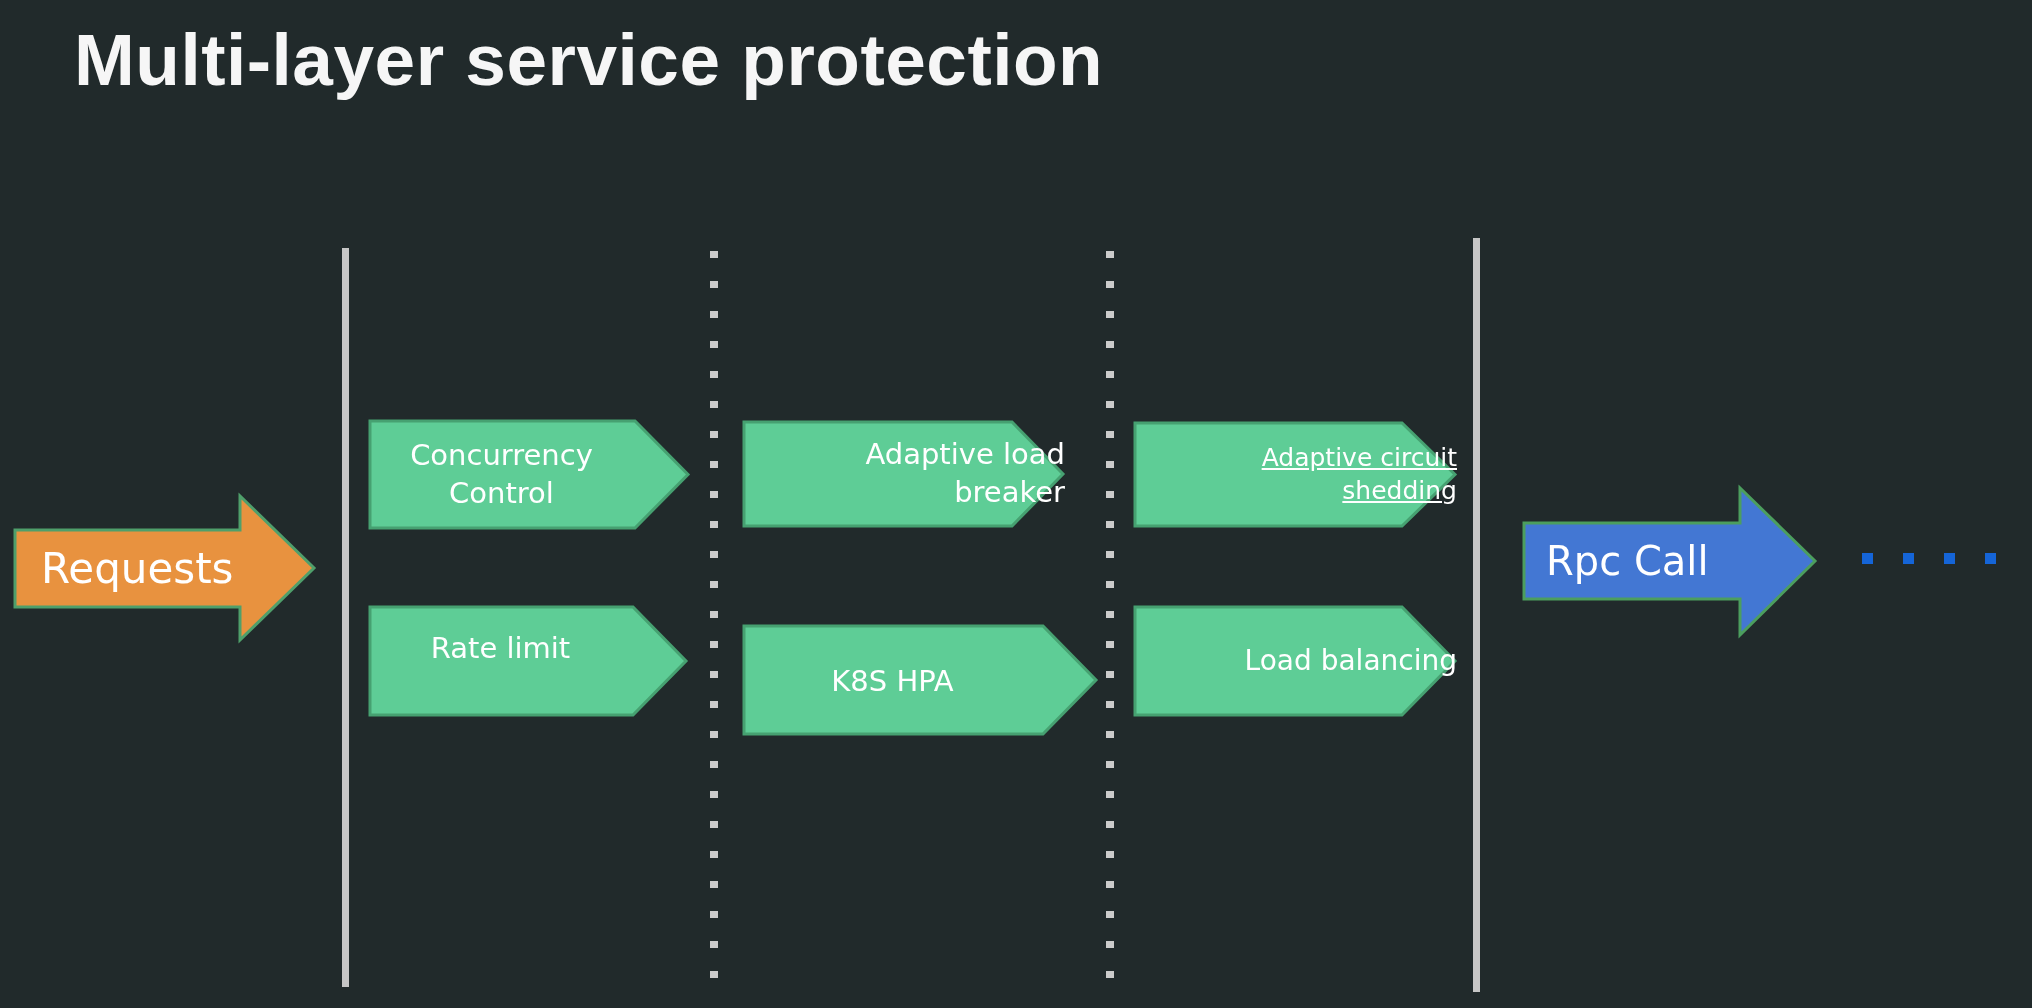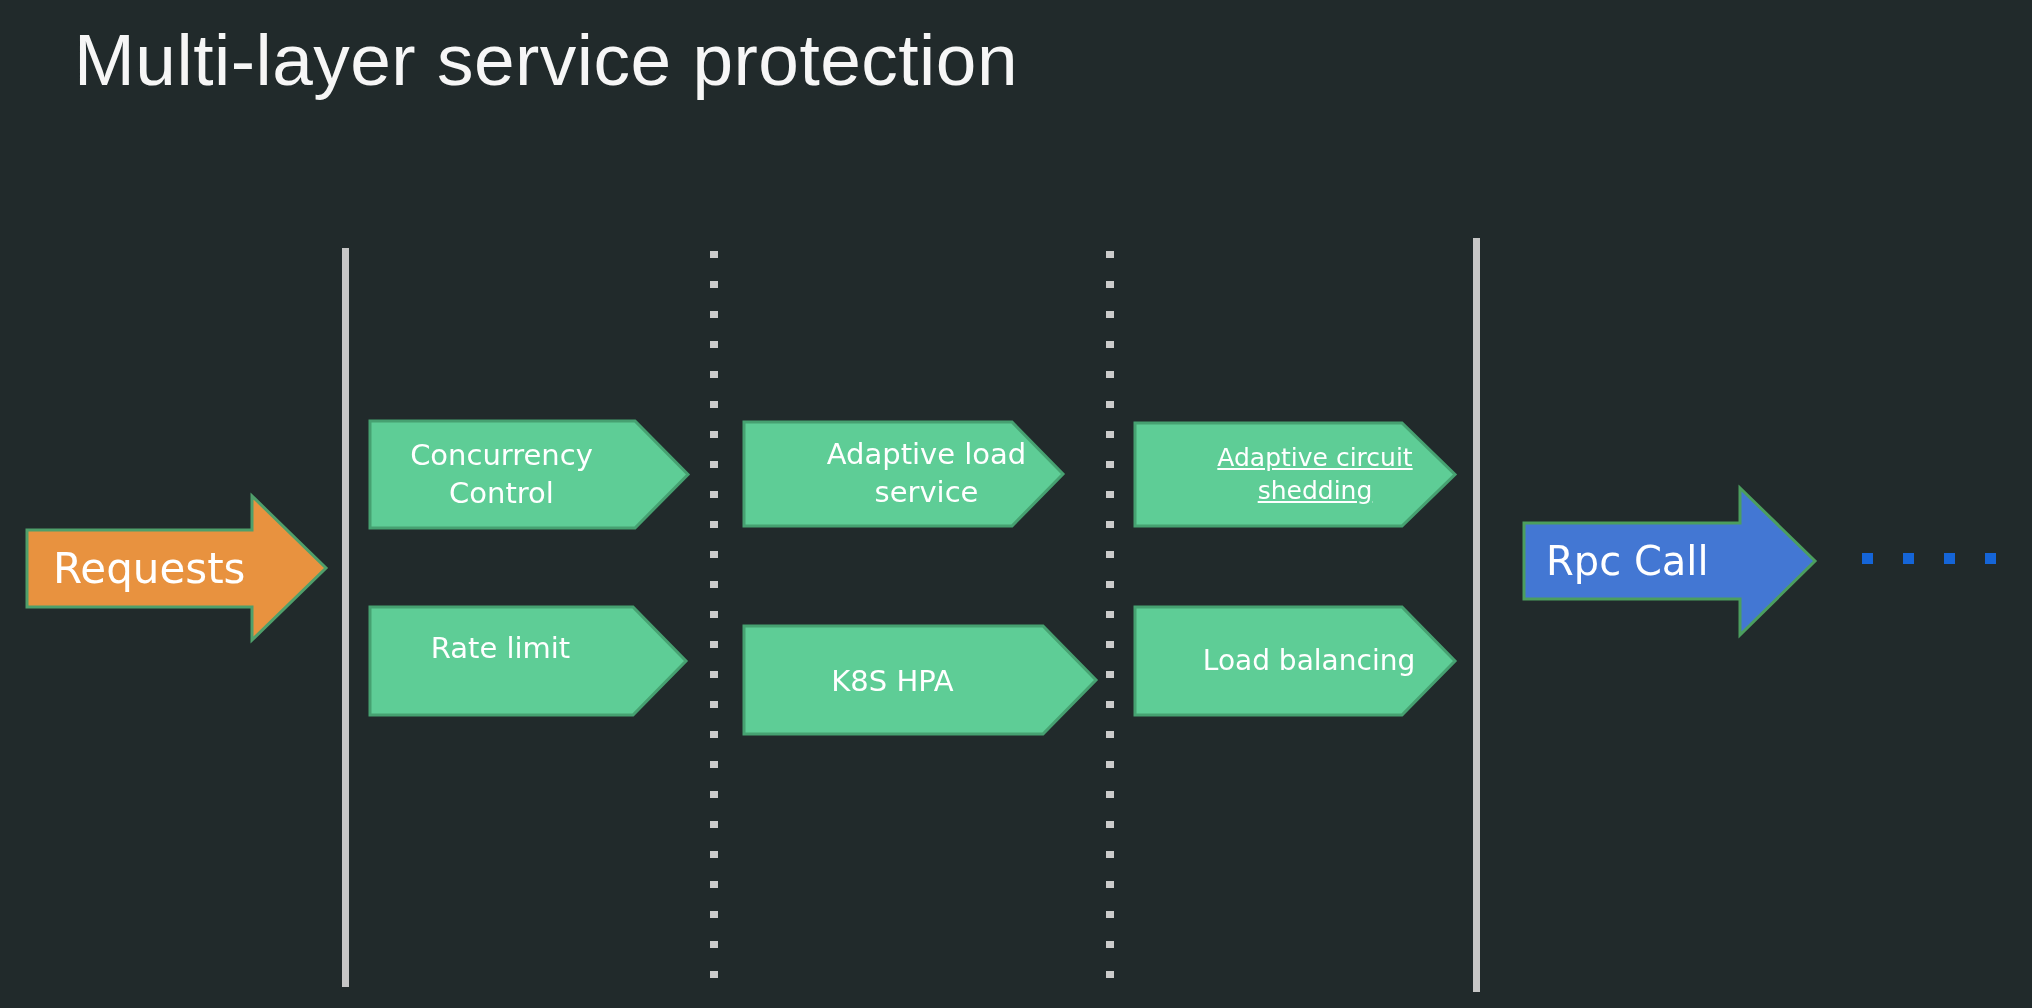--- a/index.html
+++ b/index.html
@@ -7,21 +7,21 @@
     width: 2032px; height: 1008px;
     position: relative; overflow: hidden;
     background: var(--background, #212A2B);
     font-family: "DejaVu Sans", sans-serif;
   }
 
   
   .slide-title {
     position: absolute; left: 74px; top: 18px;
     font-family: "Liberation Sans", sans-serif;
-    font-size: 73px; font-weight: 400; letter-spacing: 0.5px;
+    font-size: 73px; font-weight: 700; letter-spacing: 0.5px;
     color: var(--title-text, #F6F6F6);
     white-space: nowrap;
   }
 
   
   .boundary-solid {
     position: absolute; width: 7px;
     background: var(--boundary-solid, #C6C6C6);
   }
   #boundary-left  { left: 342px;  top: 248px; height: 739px; }
@@ -47,35 +47,35 @@
     stroke: var(--stage-border, #46A171);
     stroke-width: 3;
   }
   .stage-label {
     position: absolute; inset: 0;
     display: flex; flex-direction: column; justify-content: center;
     color: var(--stage-text, #FFFFFF);
     font-size: 29px; line-height: 1.3;
   }
   .stage-label.center { align-items: center; text-align: center; padding-right: 55px; }
-  .stage-label.left   { align-items: center; text-align: left; }
+  .stage-label.left   { align-items: flex-end; text-align: left; }
   .stage-label span { display: block; }
 
   #stage-concurrency    { left: 368px;  top: 419px; width: 322px; height: 111px; }
   #stage-adaptive-load  { left: 742px;  top: 420px; width: 323px; height: 108px; }
   #stage-adaptive-load .stage-label { padding-left: 46px; }
   #stage-circuit-breaker{ left: 1133px; top: 421px; width: 324px; height: 107px; }
   #stage-circuit-breaker .stage-label { padding-left: 40px; font-size: 25px; text-decoration: underline; }
   #stage-rate-limit     { left: 368px;  top: 605px; width: 320px; height: 88px; }
   #stage-k8s-hpa        { left: 742px;  top: 624px; width: 356px; height: 116px; }
   #stage-load-balancing { left: 1133px; top: 605px; width: 324px; height: 112px; }
   #stage-load-balancing .stage-label { padding-left: 28px; font-size: 28px; }
 
   
-  #requests-arrow { position: absolute; left: 13px; top: 493px; width: 304px; height: 150px; margin-left: 12px; }
+  #requests-arrow { position: absolute; left: 13px; top: 493px; width: 304px; height: 150px; }
   #requests-arrow svg { position: absolute; left: 0; top: 0; overflow: visible; }
   #requests-arrow polygon {
     fill: var(--requests-fill, #E8923F);
     stroke: var(--requests-border, #4F9F6B);
     stroke-width: 3;
   }
   #requests-arrow .arrow-label {
     position: absolute; left: 28px; top: 36px; height: 79px;
     display: flex; align-items: center;
     color: #FFFFFF; font-size: 42px; white-space: nowrap;
@@ -134,21 +134,21 @@
     <span>Rate limit</span>
   </div>
 </div>
 
 <div id="stage-adaptive-load" class="stage">
   <svg width="323" height="108" viewBox="0 0 323 108">
     <polygon points="2,2 270,2 321,54 270,106 2,106"></polygon>
   </svg>
   <div class="stage-label left">
     <span>Adaptive load</span>
-    <span>service</span>
+    <span>breaker</span>
   </div>
 </div>
 
 <div id="stage-k8s-hpa" class="stage">
   <svg width="356" height="112" viewBox="0 0 356 112">
     <polygon points="2,2 301,2 354,56 301,110 2,110"></polygon>
   </svg>
   <div class="stage-label center">
     <span>K8S HPA</span>
   </div>

